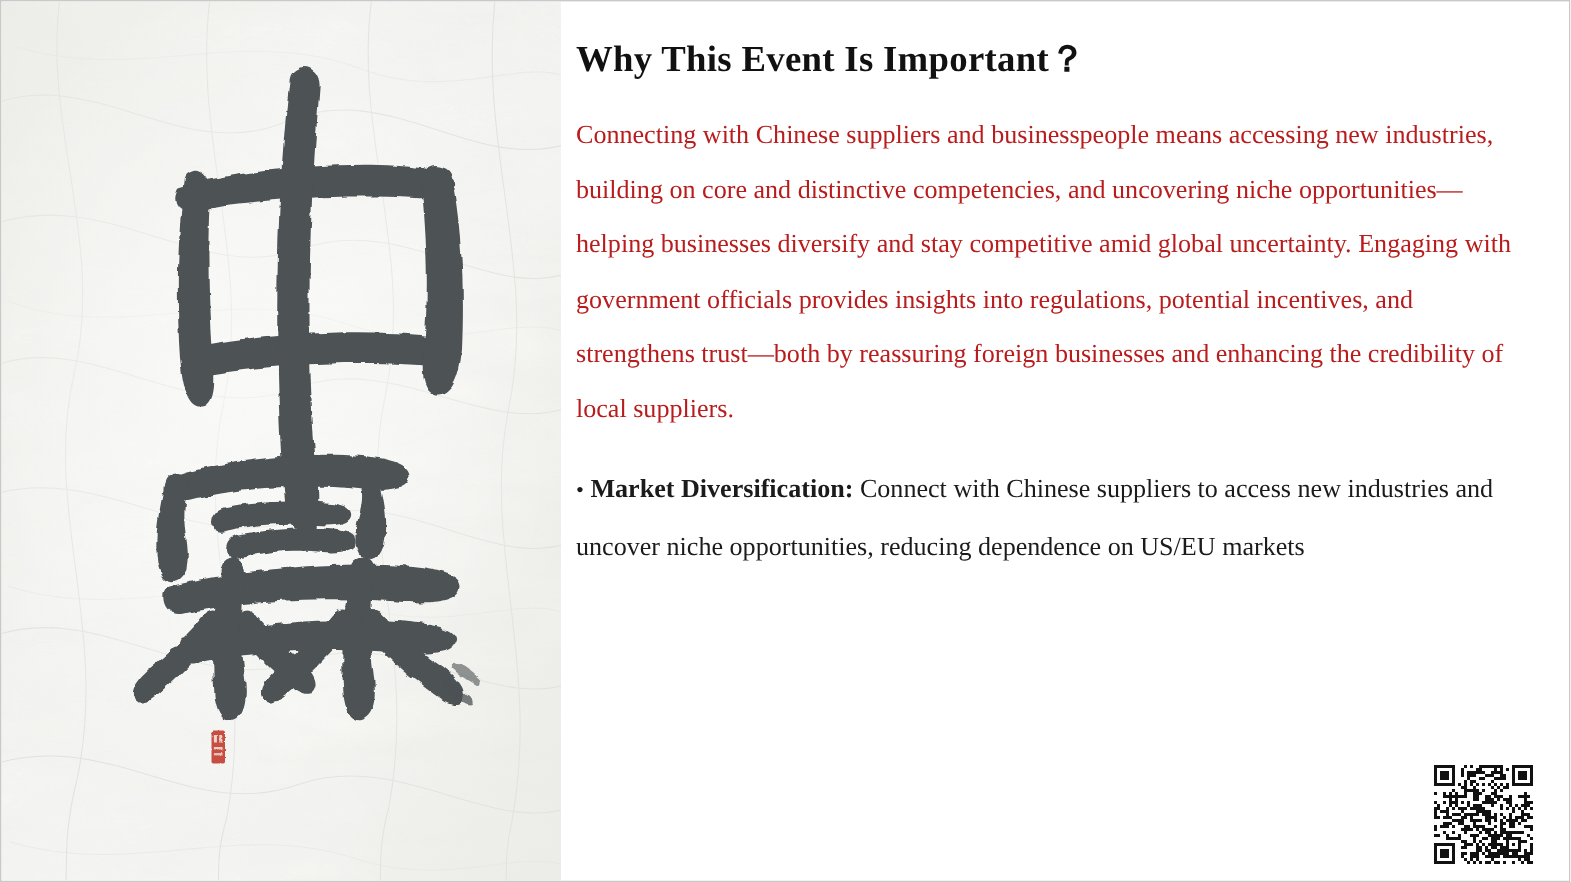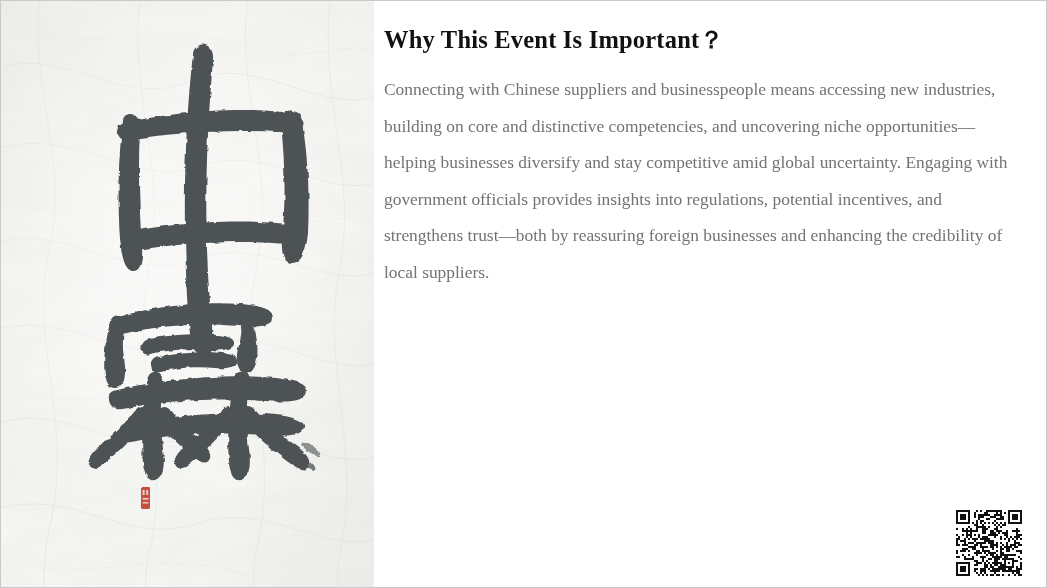--- a/index.html
+++ b/index.html
@@ -89,21 +89,21 @@
     line-height: 1.2;
     color: #111111;
     margin: 0 0 17px 0;
     letter-spacing: 0.2px;
   }
 
   .body-para {
     font-family: "Liberation Serif", serif;
     font-size: 17.4px;
     line-height: 36.5px;
-    color: #737373;
+    color: #b91c1c;
     margin: 0 0 17px 0;
     text-align: left;
   }
 
   .bullet-para {
     font-family: "Liberation Serif", serif;
     font-size: 17.4px;
     line-height: 36.5px;
     color: #1b1b1b;
     margin: 0 0 17px 0;
@@ -287,20 +287,24 @@
       </g>
     </svg>
   </div>
 
   <div class="content">
 
     <h1 class="headline">Why This Event Is Important？</h1>
 
     <p class="body-para">Connecting with Chinese suppliers and businesspeople means accessing new industries, building on core and distinctive competencies, and uncovering niche opportunities—helping businesses diversify and stay competitive amid global uncertainty. Engaging with government officials provides insights into regulations, potential incentives, and strengthens trust—both by reassuring foreign businesses and enhancing the credibility of local suppliers.</p>
 
+    <p class="bullet-para">
+      <span class="bullet-mark">•</span>
+      <span class="bullet-lead">Market Diversification:</span><span> Connect with Chinese suppliers to access new industries and uncover niche opportunities, reducing dependence on US/EU markets</span>
+    </p>
 
   </div>
 
   <div class="qr-wrap">
     <svg width="66" height="66" viewBox="0 0 33 33" shape-rendering="crispEdges">
       <rect width="33" height="33" fill="#ffffff"></rect>
       <g fill="#111111" id="qr-cells">
           <rect x="0" y="0" width="1" height="1"></rect>
           <rect x="1" y="0" width="1" height="1"></rect>
           <rect x="2" y="0" width="1" height="1"></rect>

